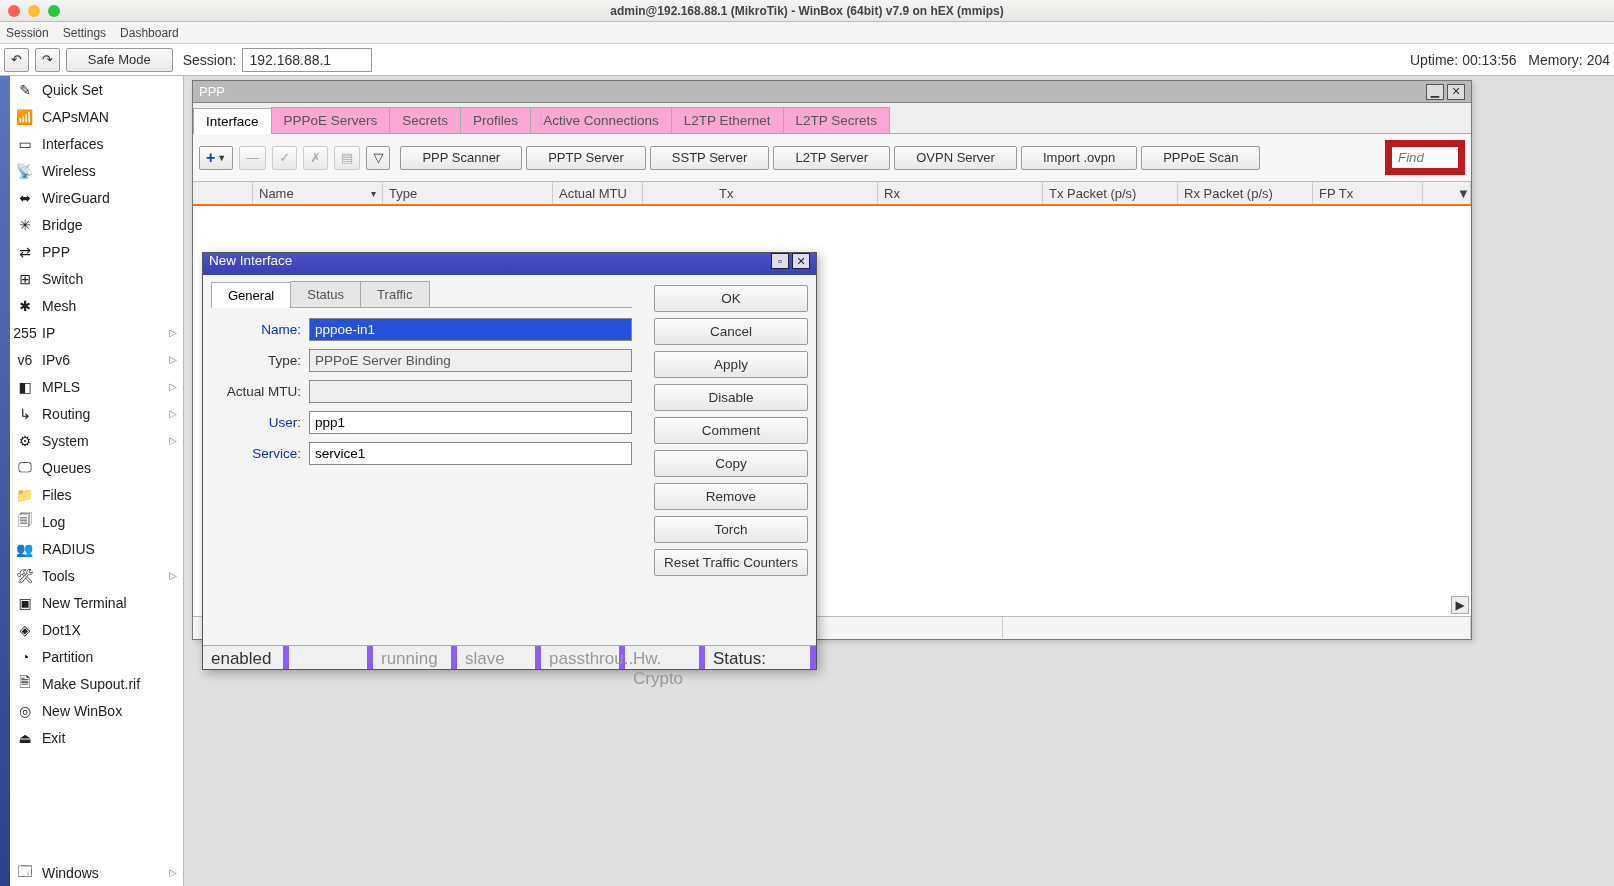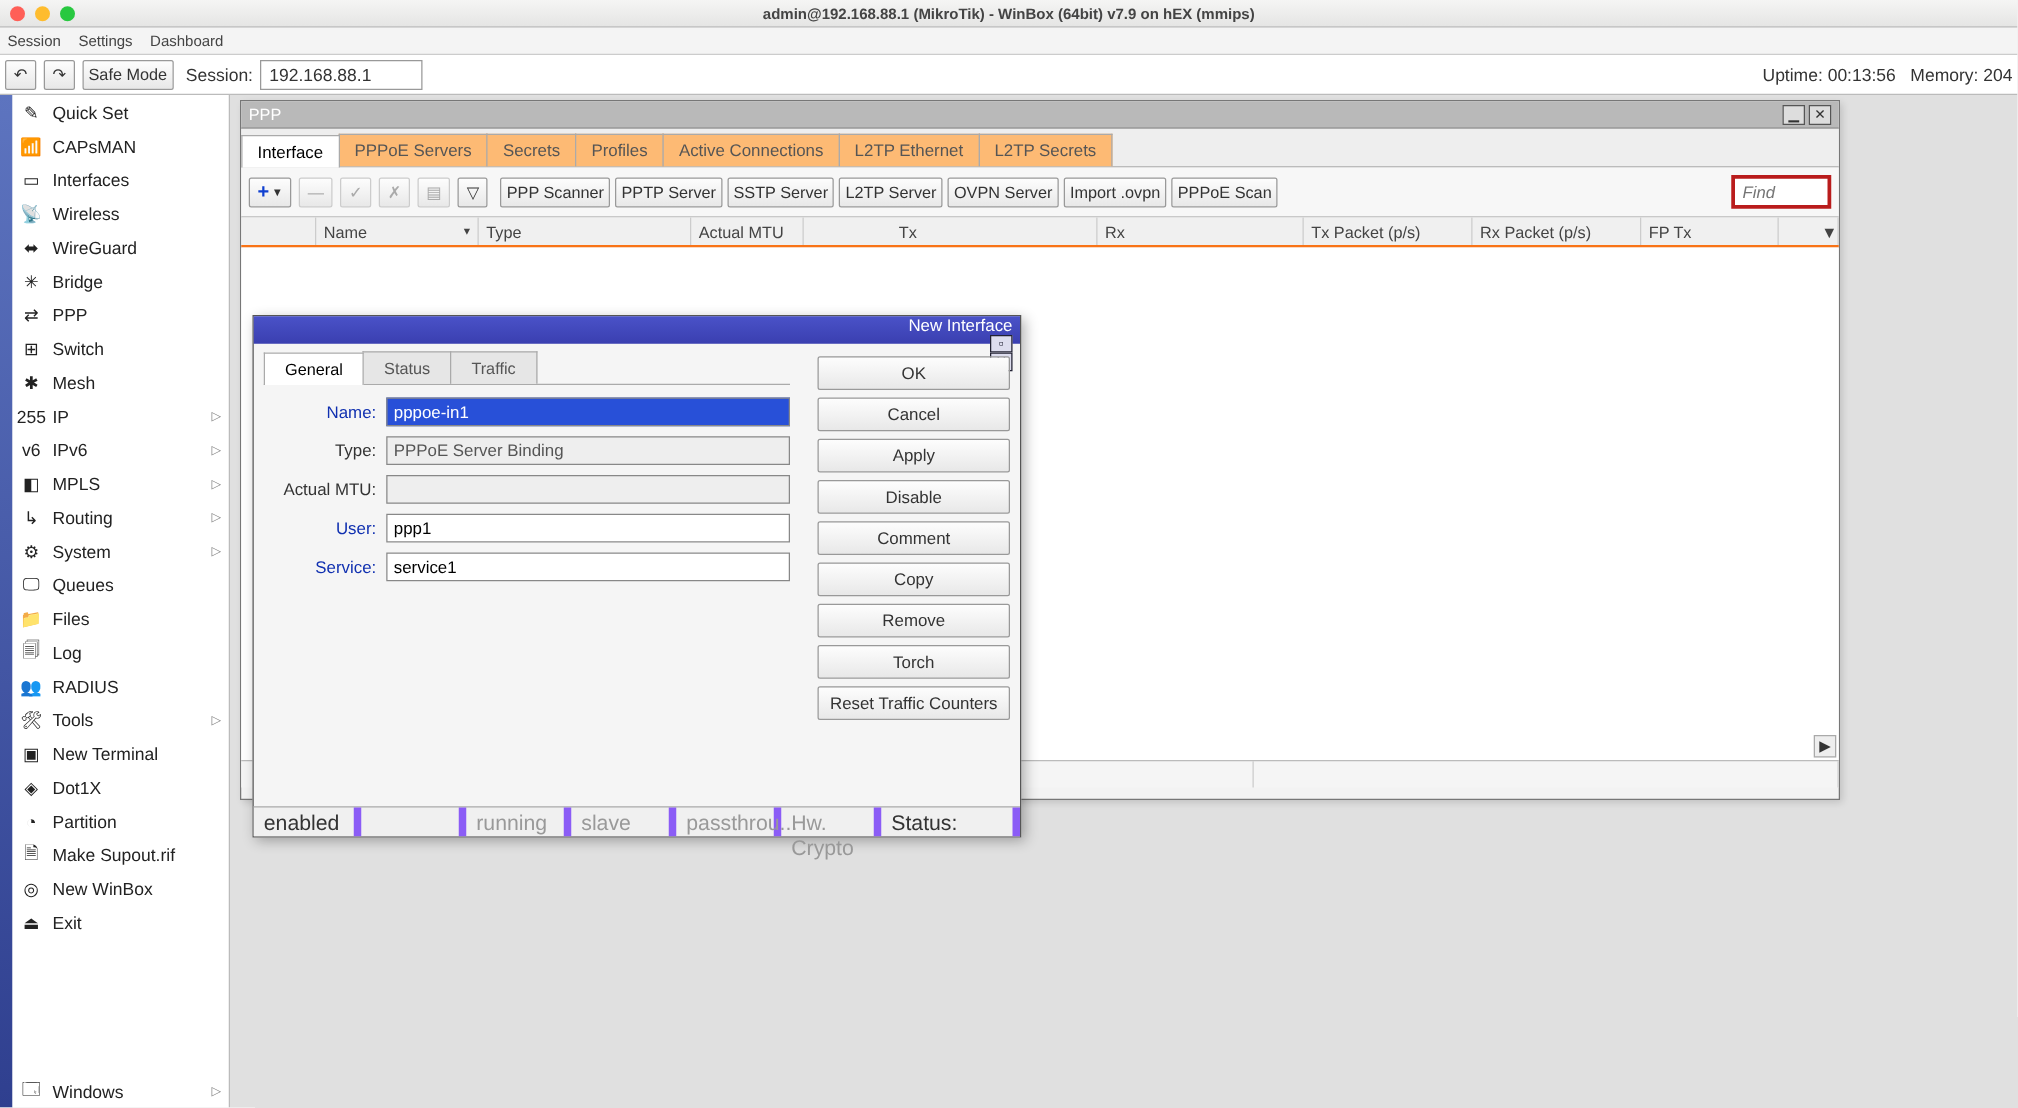--- a/index.html
+++ b/index.html
@@ -11,21 +11,21 @@
 .tl { width:12px; height:12px; border-radius:50%; }
 .tl.red{background:#ff5f57;} .tl.yellow{background:#febc2e;} .tl.green{background:#28c840;}
 .titlebar-title { position:absolute; left:0; right:0; text-align:center; font-size:12px; font-weight:bold; color:#444; pointer-events:none;}
 
 
 .menubar { height:22px; background:#f4f4f4; border-bottom:1px solid #ccc; display:flex; align-items:center; padding:0 6px; gap:14px; font-size:12px; color:#444;}
 .menubar span{cursor:default;}
 
 
 .toolbar { height:32px; background:#fff; border-bottom:1px solid #bbb; display:flex; align-items:center; padding:2px 4px; gap:6px;}
-.btn { border:1px solid #999; background:linear-gradient(#fdfdfd,#e8e8e8); padding:3px 4px; color:#333; font-size:13px; cursor:default; border-radius:2px; min-height:24px; display:inline-flex; align-items:center; justify-content:center;}
+.btn { border:1px solid #999; background:linear-gradient(#fdfdfd,#e8e8e8); padding:3px 21px; color:#333; font-size:13px; cursor:default; border-radius:2px; min-height:24px; display:inline-flex; align-items:center; justify-content:center;}
 .btn.small{padding:2px 6px; min-width:24px;}
 .btn.disabled{color:#aaa; border-color:#ccc;}
 .session-label{color:#333; font-size:14px; margin-left:4px;}
 .session-input{border:1px solid #999; background:#fff; padding:3px 6px; width:130px; font-size:14px; color:#333;}
 .toolbar-right { margin-left:auto; color:#333; font-size:14px;}
 
 
 .main { display:flex; height: calc(886px - 22px - 22px - 32px); }
 
 
@@ -41,35 +41,35 @@
 
 
 .workspace { flex:1; position:relative; background:#e0e0e0;}
 
 
 .win{ position:absolute; background:#f3f3f3; border:1px solid #777; box-shadow:2px 2px 6px rgba(0,0,0,.15);}
 .win-title{height:22px; background:#b9b9b9; color:#fff; display:flex; align-items:center; padding:0 6px; font-size:13px; border-bottom:1px solid #888;}
 .win-title .title-text{flex:1;}
 .win-title .w-btn{width:18px; height:16px; border:1px solid #555; background:#ddd; margin-left:3px; display:inline-flex; align-items:center; justify-content:center; font-size:11px; color:#333; cursor:default;}
 .win-tabs{display:flex; background:#eee; border-bottom:1px solid #aaa; padding-top:4px; gap:0;}
-.tab{padding:5px 12px; border:1px solid #aaa; border-bottom:none; margin-right:-1px; background:#fdba74; color:#555; font-size:13.5px; cursor:default;}
+.tab{padding:5px 12px; border:1px solid #aaa; border-bottom:none; margin-right:-1px; background:#f9a8d4; color:#555; font-size:13.5px; cursor:default;}
 .tab.active{background:#fff; color:#000; position:relative; top:1px;}
 .win-toolbar{display:flex; align-items:center; gap:6px; padding:6px; background:#f7f7f7; border-bottom:1px solid #bbb; flex-wrap:wrap;}
-.find-input{margin-left:auto; border:3px solid #b91c1c; padding:3px 6px; width:80px; font-style:italic; color:#888;}
+.find-input{margin-left:auto; border:7px solid #b91c1c; padding:3px 6px; width:80px; font-style:italic; color:#888;}
 
 
 .tbl-head{display:flex; background:#f0f0f0; border-bottom:2px solid #f97316; height:24px;}
 .th{border-right:1px solid #ccc; padding:3px 6px; color:#444; font-size:13px; display:flex; align-items:center;}
 .tbl-body{background:#fff; height:410px; position:relative;}
 .tbl-footer{display:flex; background:#f5f5f5; border-top:1px solid #bbb; height:22px;}
 .tbl-footer .cell{border-right:1px solid #ccc; padding:2px 6px; font-size:12px; color:#555;}
 
 
 .dlg{position:absolute; background:#f5f5f5; border:1px solid #555; box-shadow:3px 3px 10px rgba(0,0,0,.3);}
-.dlg-title{height:22px; background:linear-gradient(#4a52c8,#3a3fb0); color:#fff; display:flex; align-items:flex-end; padding:0 6px; font-size:13.5px;flex-direction:column;}
+.dlg-title{height:22px; background:linear-gradient(#4a52c8,#3a3fb0); color:#fff; display:flex; align-items:flex-start; padding:0 6px; font-size:13.5px;}
 .dlg-title .title-text{flex:1;}
 .dlg-title .w-btn{width:18px; height:16px; border:1px solid #223; background:#dde; margin-left:3px; display:inline-flex; align-items:center; justify-content:center; font-size:11px; color:#223; cursor:default;}
 .dlg-body{display:flex; min-height:370px;}
 .dlg-left{flex:1; padding:0 14px 8px 8px;}
 .dlg-tabs{display:flex; padding-top:6px; border-bottom:1px solid #aaa; margin-bottom:10px;}
 .dlg-tab{padding:5px 16px; border:1px solid #aaa; border-bottom:none; background:#e6e6e6; color:#555; margin-right:-1px; cursor:default;}
 .dlg-tab.active{background:#fff; color:#000; position:relative; top:1px;}
 .form-row{display:flex; align-items:center; margin-bottom:8px;}
 .form-row label{width:90px; text-align:right; margin-right:8px; color:#1030b0; font-size:13.5px;}
 .form-row label.black{color:#333;}

